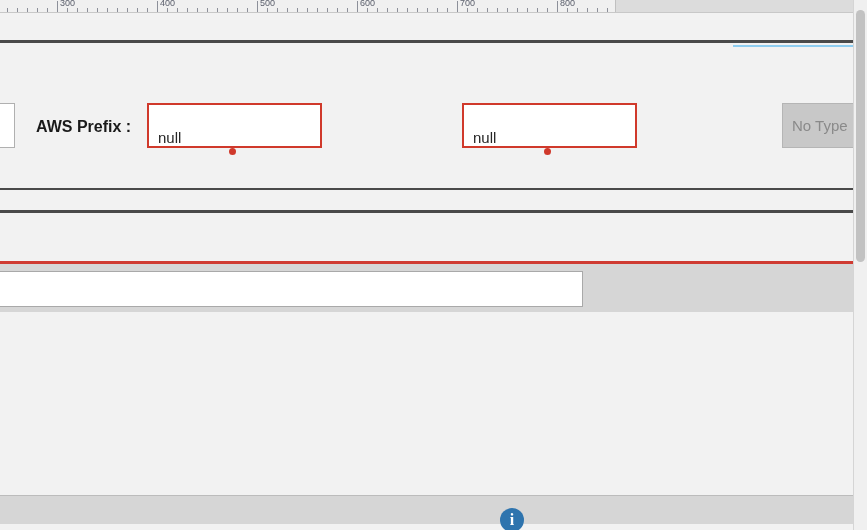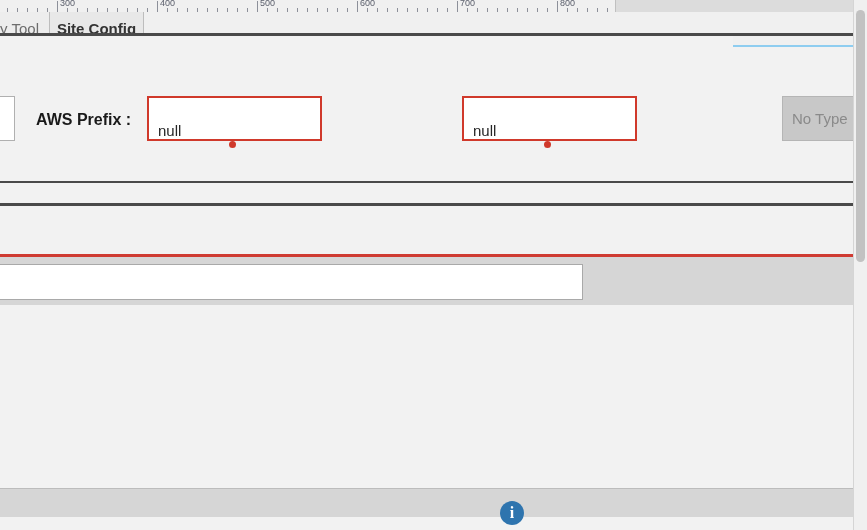--- a/index.html
+++ b/index.html
@@ -96,21 +96,21 @@
   .tabbar-underline {
     position: absolute;
     left: 0; top: 45px;
     width: 867px; height: 2px;
     background: #8ecdf0;
   }
 
   
   .content {
     position: absolute;
-    left: 0; top: 33px;
+    left: 0; top: 40px;
     width: 733px; height: 483px;
     background: #f2f2f2;
   }
   .panel-top-rule {
     position: absolute;
     left: 0; top: 0;
     width: 854px; height: 3px;
     background: #4a4a4a;
   }
 
@@ -324,29 +324,20 @@
     <div class="tick minor" style="left:547px"></div>
     <div class="tick major" style="left:557px"></div>
     <span class="tick-label" style="left:560px">800</span>
     <div class="tick minor" style="left:567px"></div>
     <div class="tick minor" style="left:577px"></div>
     <div class="tick minor" style="left:587px"></div>
     <div class="tick minor" style="left:597px"></div>
     <div class="tick minor" style="left:607px"></div>
   </div>
 
-  <div class="tabbar">
-    <div class="tab-rest"></div>
-    <div class="tab inactive">
-      <span>y Tool</span>
-    </div>
-    <div class="tab active">
-      <span>Site Config</span>
-    </div>
-  </div>
   <div class="tabbar-underline"></div>
 
   <div class="content">
 
     <div class="panel-top-rule"></div>
 
     <div class="form-row">
 
       <div class="text-input plain" style="left:-16px; width:31px;">
         <span></span>

